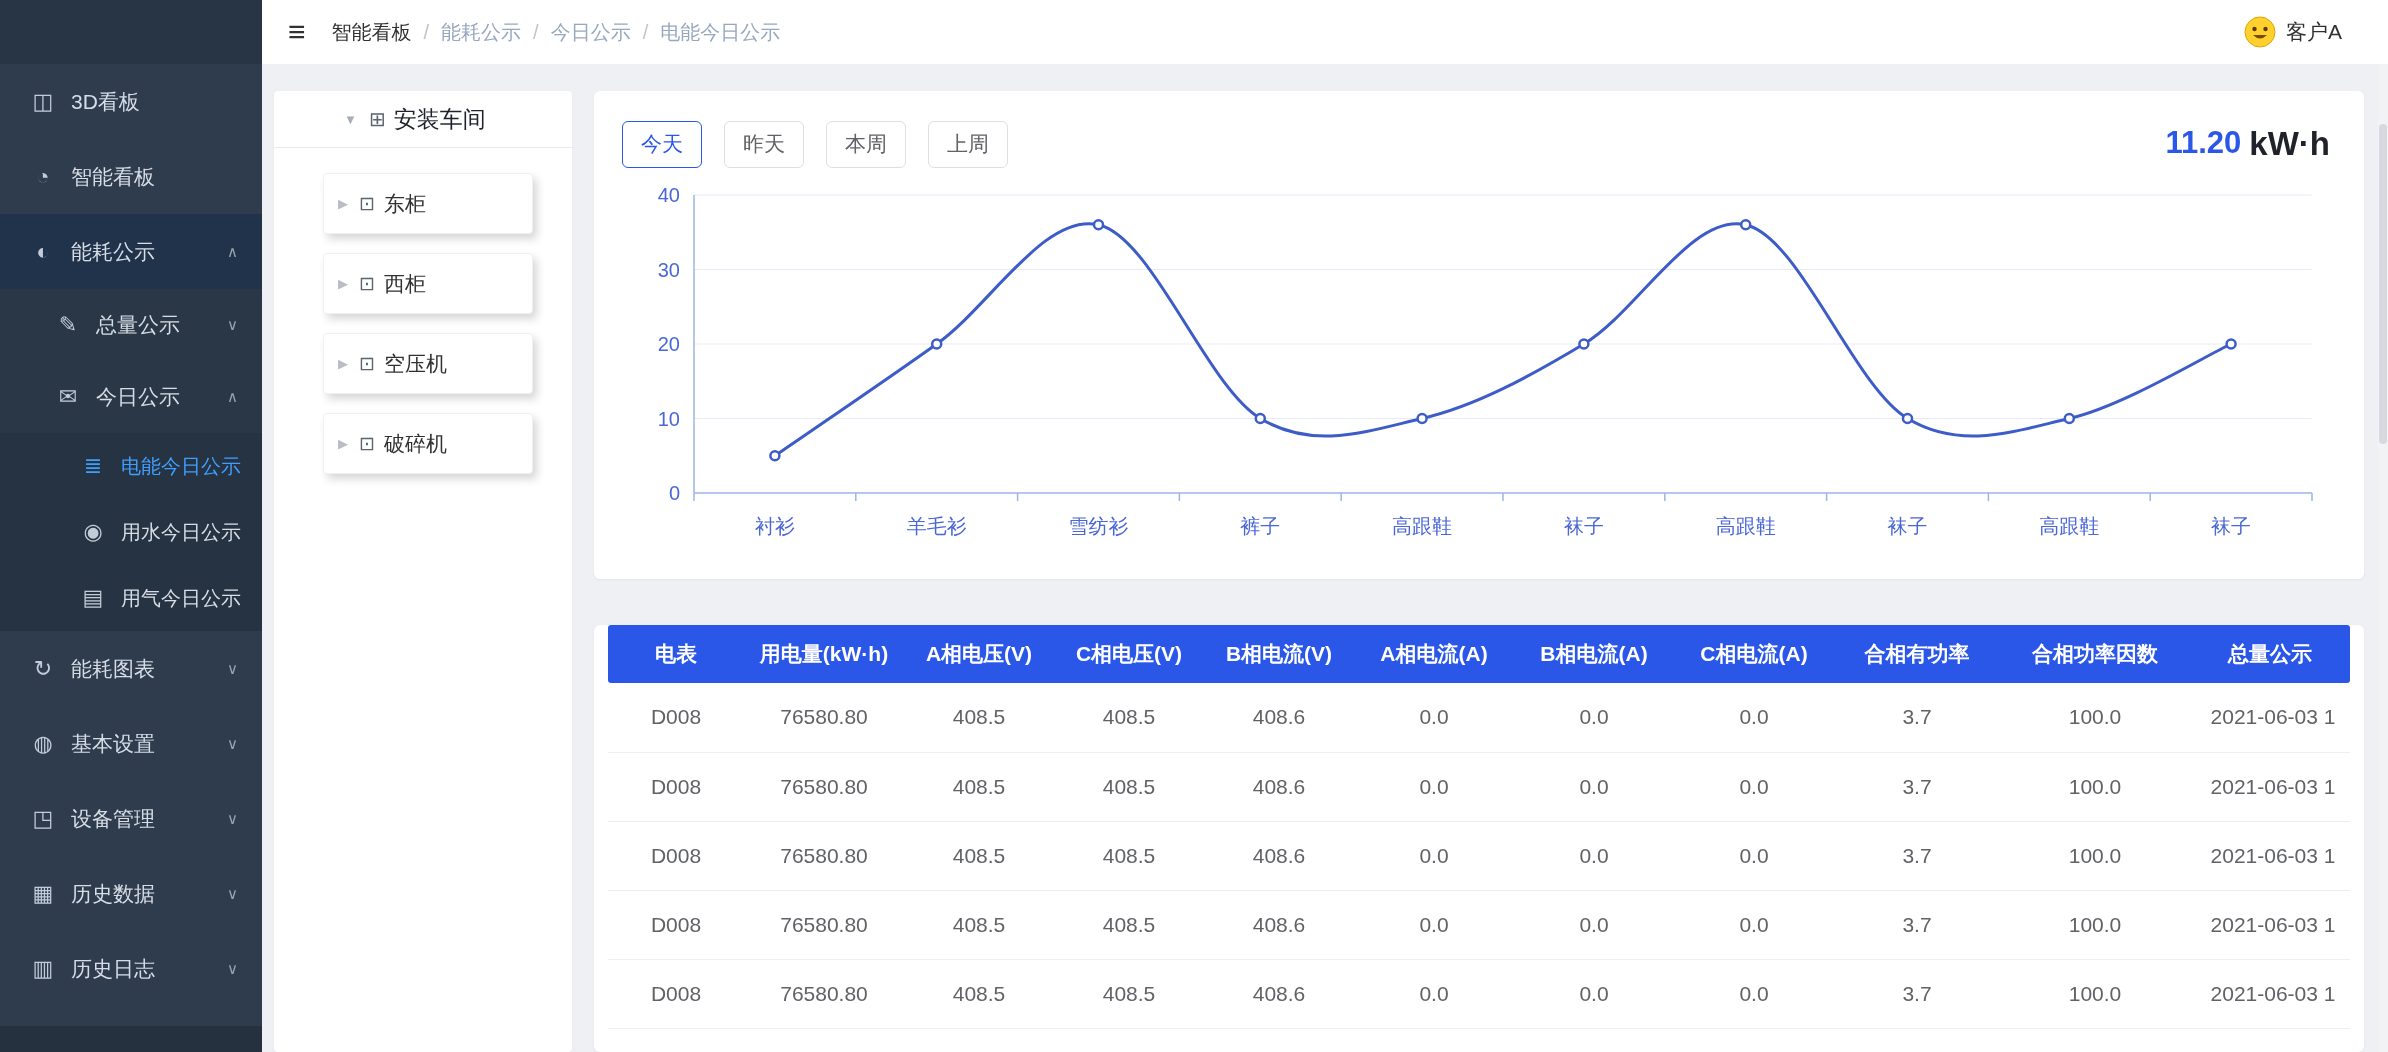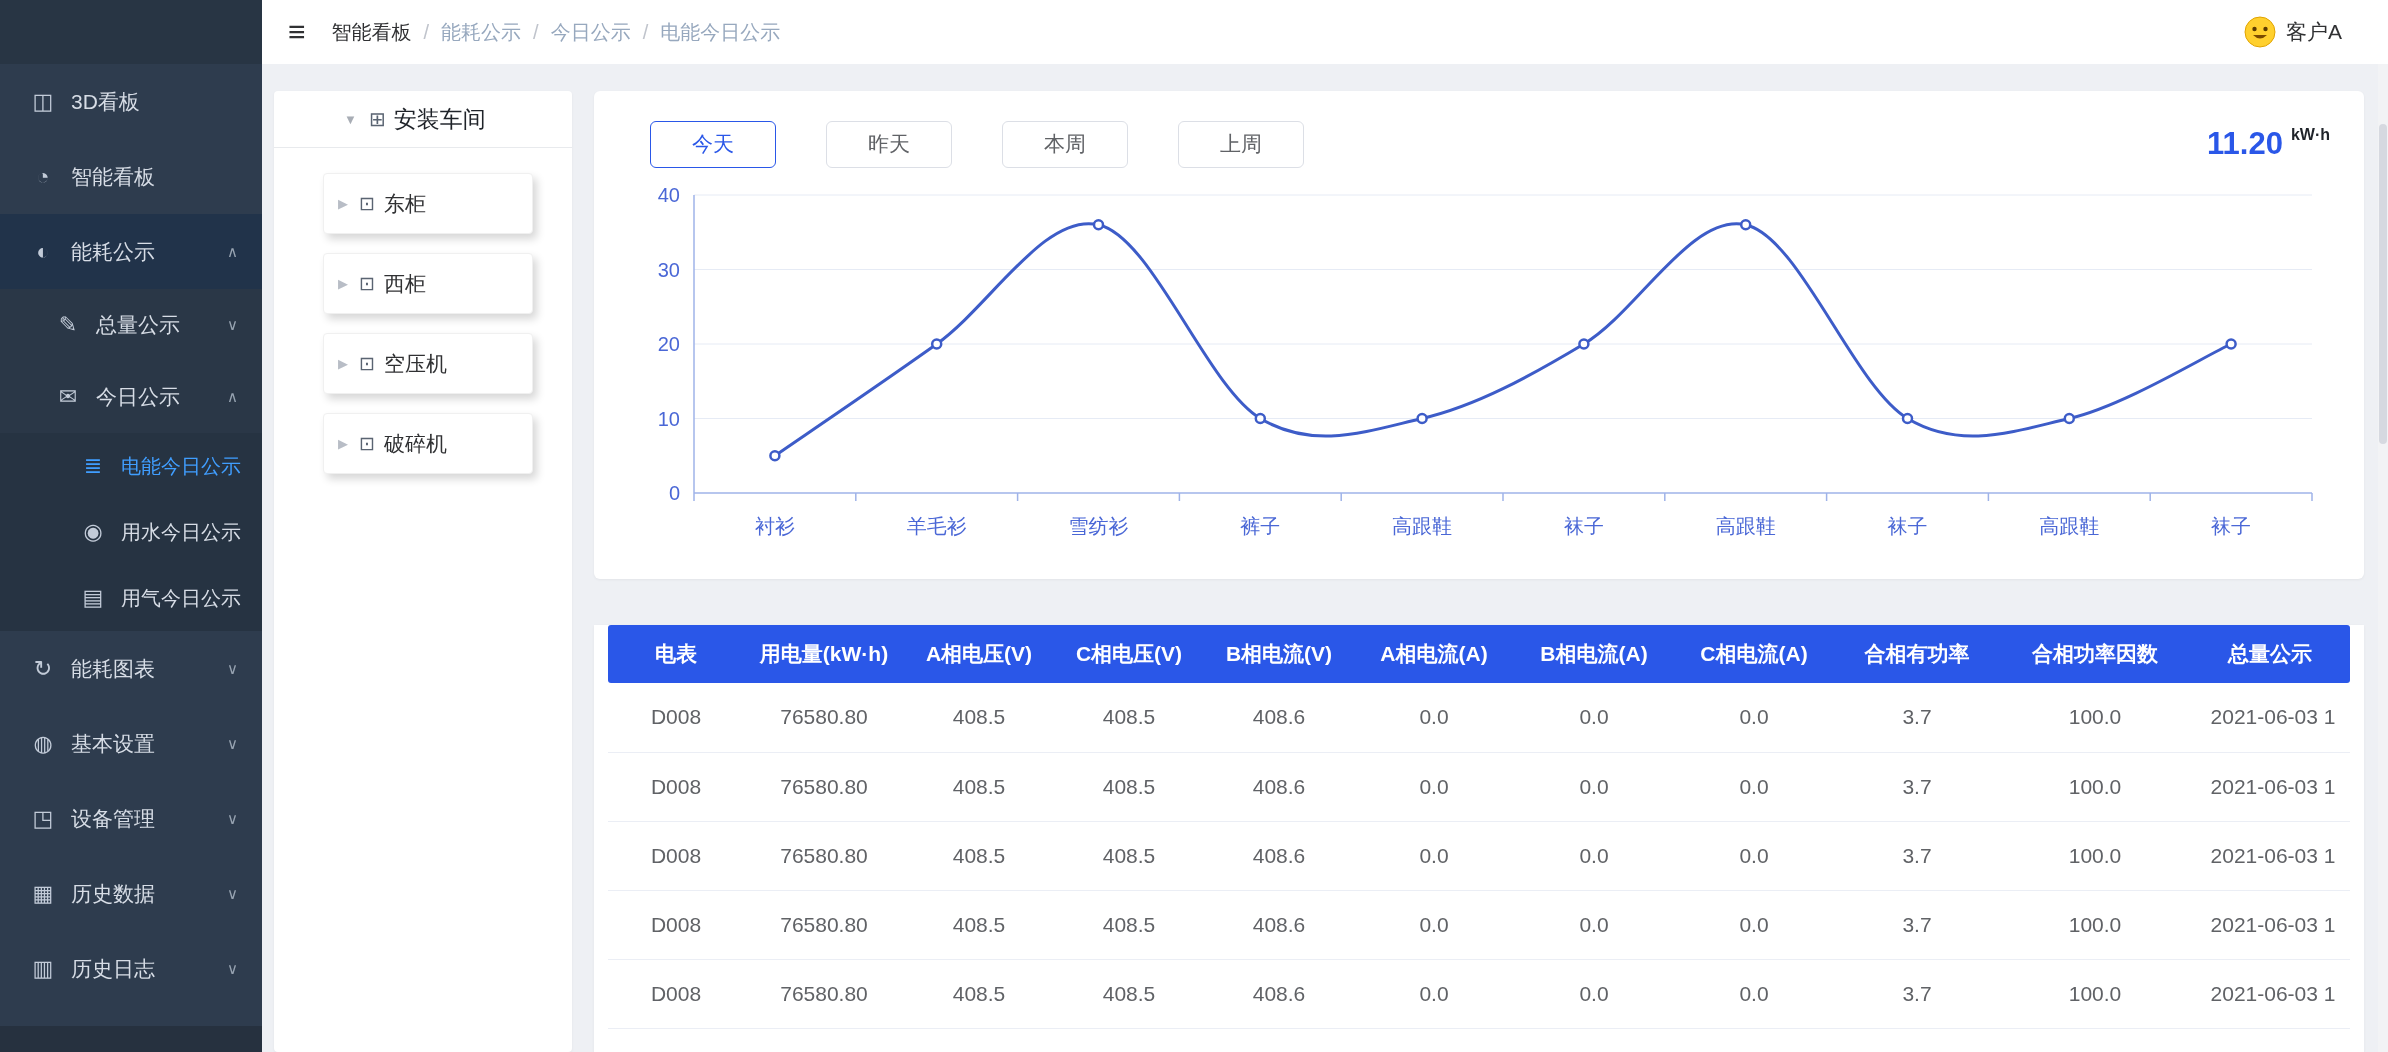--- a/index.html
+++ b/index.html
@@ -48,30 +48,30 @@
                border-radius:4px; box-shadow:4px 5px 9px rgba(0,0,0,0.16); display:flex; align-items:center;
                padding-left:14px; cursor:pointer; }
   .node-caret { font-size:13px; color:#b8bdc6; margin-right:11px; }
   .node-ico { font-size:19px; color:#5a6472; margin-right:9px; }
   .node-label { font-size:21px; color:#303133; }
 
   
   .main-col { flex:1; min-width:0; display:flex; flex-direction:column; }
   .chart-panel { background:#fff; border-radius:6px; height:488px; padding:28px; box-shadow:0 1px 3px rgba(0,0,0,0.05); }
   .chart-head { display:flex; align-items:center; height:50px; }
-  .tab { height:47px; padding:0 41px; margin-right:22px; background:#fff; border:1px solid #dcdfe6; border-radius:6px;
-         font-size:21px; color:#606266; cursor:pointer; font-family:inherit;margin-left:28px; }
+  .tab { height:47px; padding:0 18px; margin-right:22px; background:#fff; border:1px solid #dcdfe6; border-radius:6px;
+         font-size:21px; color:#606266; cursor:pointer; font-family:inherit; }
   .tab.active { border-color:var(--accent,#2a57e8); color:var(--accent,#2a57e8); }
   .total { margin-left:auto; display:flex; align-items:flex-start; gap:8px; padding-right:6px; }
   .total-val { font-size:31px; font-weight:bold; color:var(--accent,#2a57e8); }
-  .total-unit { font-size:16px; font-weight:600; color:#1f2329; }
+  .total-unit { font-size:33px; font-weight:600; color:#1f2329; }
   #chart { display:block; margin-top:10px; }
   #chart text { font-family:"Liberation Sans", sans-serif; }
 
-  .table-panel { background:#fff; border-radius:0; margin-top:46px; padding:0 14px; height:500px;
+  .table-panel { background:#fff; border-radius:6px; margin-top:46px; padding:0 14px; height:500px;
                  overflow:hidden; box-shadow:0 1px 3px rgba(0,0,0,0.05); }
   table { width:100%; border-collapse:collapse; table-layout:fixed; }
   thead th { background:var(--accent,#2a57e8); color:#fff; font-size:21px; font-weight:bold; height:58px; text-align:center; }
   thead th:first-child { border-radius:3px 0 0 3px; }
   thead th:last-child  { border-radius:0 3px 3px 0; }
   tbody td { height:69px; font-size:21px; color:#606266; text-align:center; border-bottom:1px solid #ebeef5;
              white-space:nowrap; overflow:hidden; }
   tbody td.left { text-align:center; padding-left:6px; }
 
   

